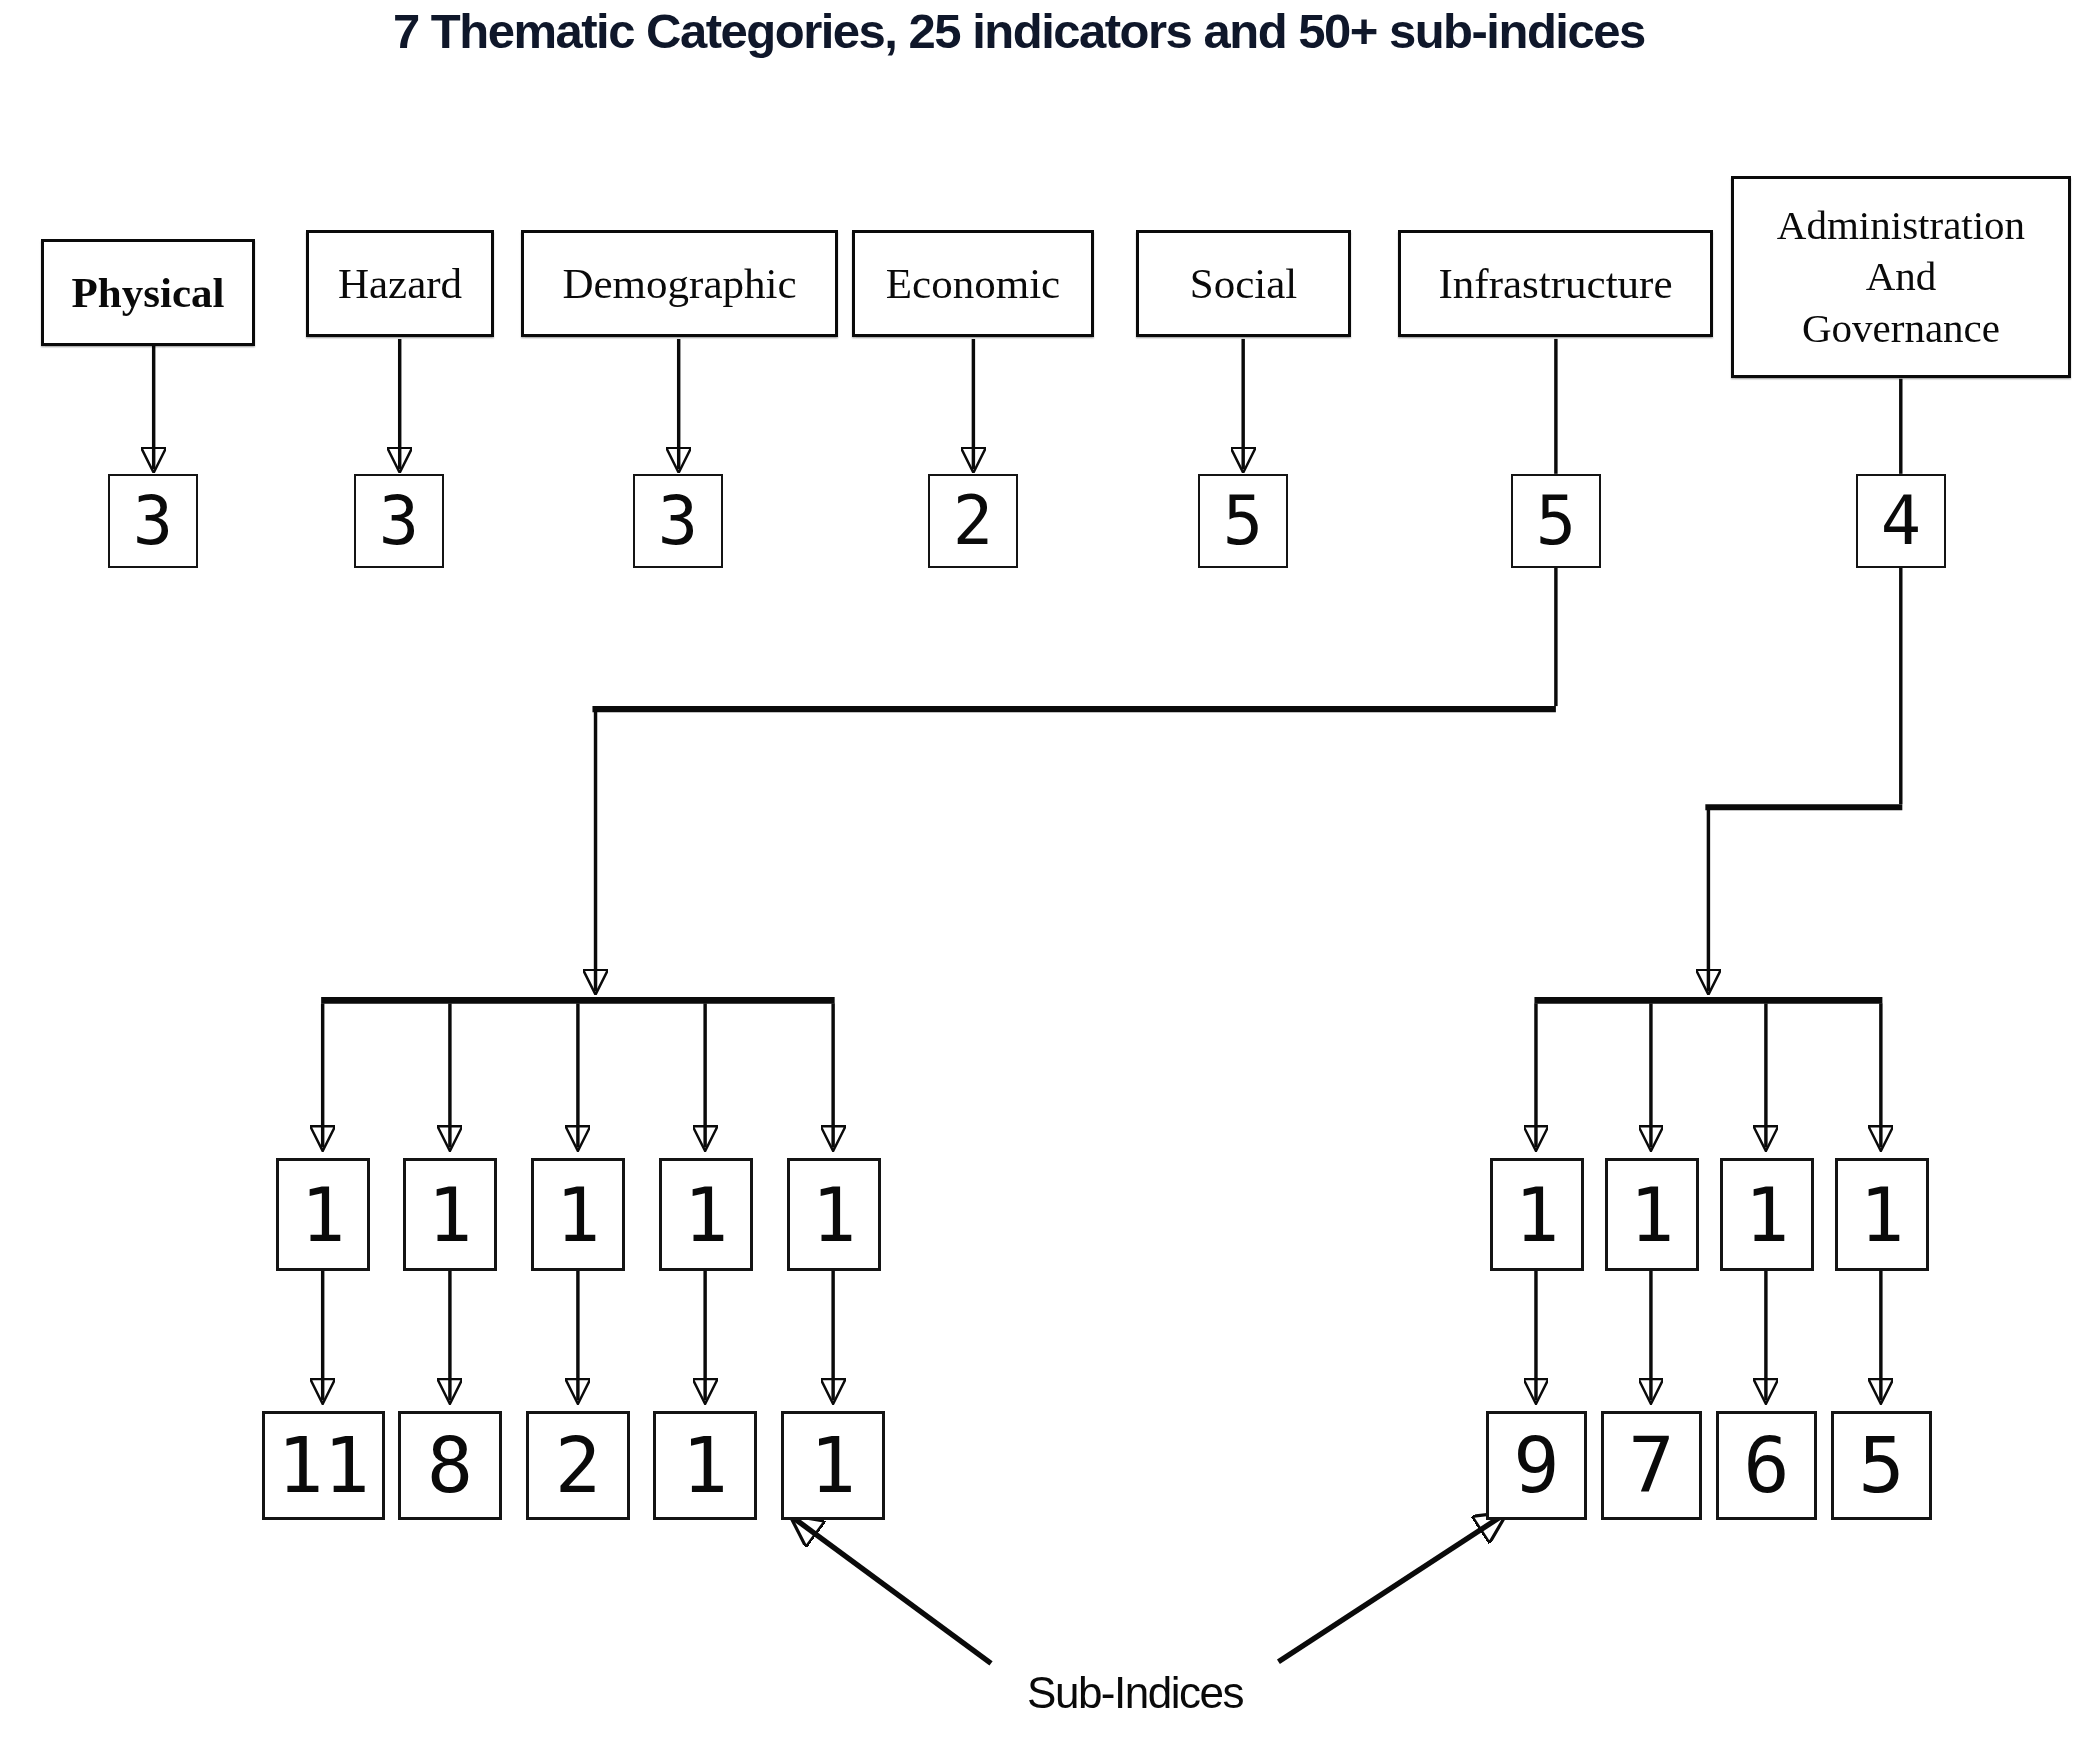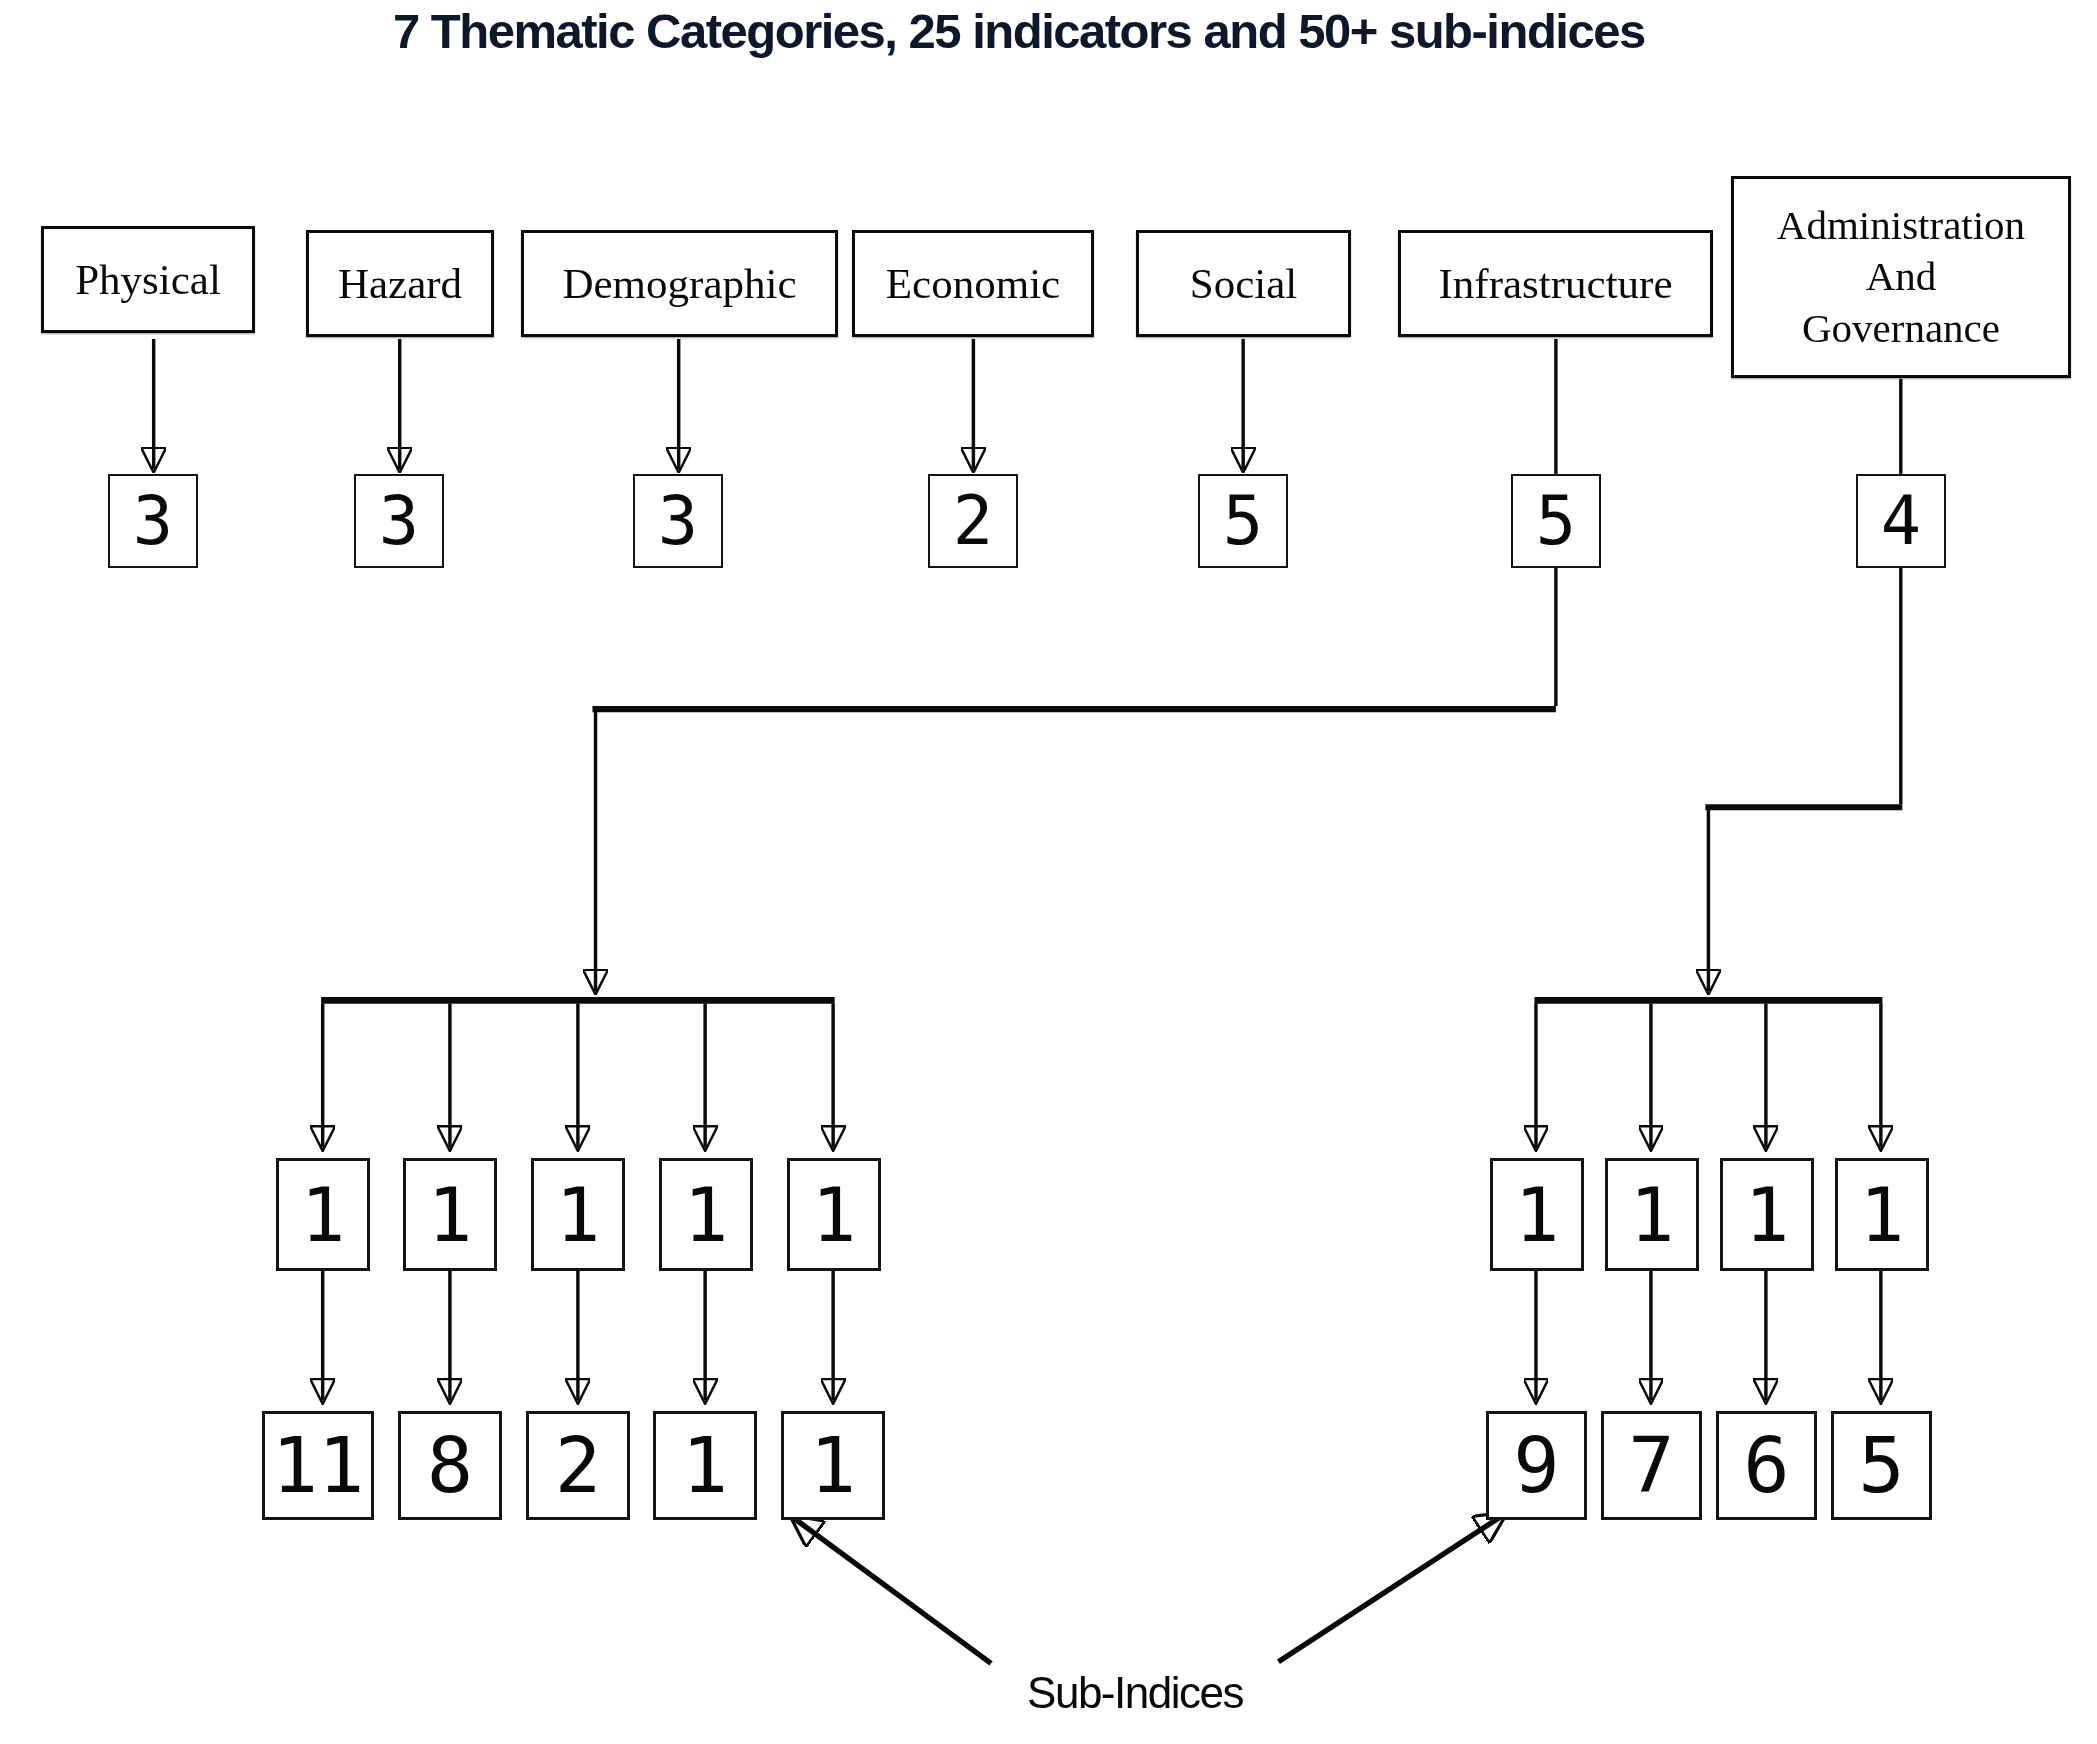--- a/index.html
+++ b/index.html
@@ -80,21 +80,21 @@
 
     <path class="thin" marker-end="url(#ah)" d="M2004 1658 V1827"></path>
     <path class="thin" marker-end="url(#ah)" d="M2154 1658 V1827"></path>
     <path class="thin" marker-end="url(#ah)" d="M2304 1658 V1827"></path>
     <path class="thin" marker-end="url(#ah)" d="M2454 1658 V1827"></path>
 
     <path class="diag" marker-end="url(#ahd)" d="M1293 2170 L1035 1980"></path>
     <path class="diag" marker-end="url(#ahd)" d="M1668 2168 L1962 1976"></path>
   </svg>
 
-  <div class="box cat" style="left:41px;top:226px;width:214px;height:107px;">Physical</div>
+  <div class="box cat" style="left:41px;top:239px;width:214px;height:107px;font-weight:bold;">Physical</div>
   <div class="box cat" style="left:521px;top:230px;width:317px;height:107px;">Demographic</div>
   <div class="box cat" style="left:306px;top:230px;width:188px;height:107px;">Hazard</div>
   <div class="box cat" style="left:852px;top:230px;width:242px;height:107px;">Economic</div>
   <div class="box cat" style="left:1136px;top:230px;width:215px;height:107px;">Social</div>
   <div class="box cat" style="left:1398px;top:230px;width:315px;height:107px;">Infrastructure</div>
   <div class="box cat multiline" style="left:1731px;top:176px;width:340px;height:202px;">Administration
 And
 Governance</div>
 
   <div class="box num count" style="left:108px;top:474px;width:90px;height:94px;">3</div>
@@ -104,21 +104,21 @@
   <div class="box num count" style="left:1198px;top:474px;width:90px;height:94px;">5</div>
   <div class="box num count" style="left:1511px;top:474px;width:90px;height:94px;">5</div>
   <div class="box num count" style="left:1856px;top:474px;width:90px;height:94px;">4</div>
 
   <div class="box num one" style="left:276px;top:1158px;width:94px;height:113px;">1</div>
   <div class="box num one" style="left:403px;top:1158px;width:94px;height:113px;">1</div>
   <div class="box num one" style="left:531px;top:1158px;width:94px;height:113px;">1</div>
   <div class="box num one" style="left:659px;top:1158px;width:94px;height:113px;">1</div>
   <div class="box num one" style="left:787px;top:1158px;width:94px;height:113px;">1</div>
 
-  <div class="box num sub" style="left:262px;top:1411px;width:112px;height:109px;">11</div>
+  <div class="box num sub" style="left:262px;top:1411px;width:123px;height:109px;">11</div>
   <div class="box num sub" style="left:398px;top:1411px;width:104px;height:109px;">8</div>
   <div class="box num sub" style="left:526px;top:1411px;width:104px;height:109px;">2</div>
   <div class="box num sub" style="left:653px;top:1411px;width:104px;height:109px;">1</div>
   <div class="box num sub" style="left:781px;top:1411px;width:104px;height:109px;">1</div>
 
   <div class="box num one" style="left:1490px;top:1158px;width:94px;height:113px;">1</div>
   <div class="box num one" style="left:1605px;top:1158px;width:94px;height:113px;">1</div>
   <div class="box num one" style="left:1720px;top:1158px;width:94px;height:113px;">1</div>
   <div class="box num one" style="left:1835px;top:1158px;width:94px;height:113px;">1</div>
 

